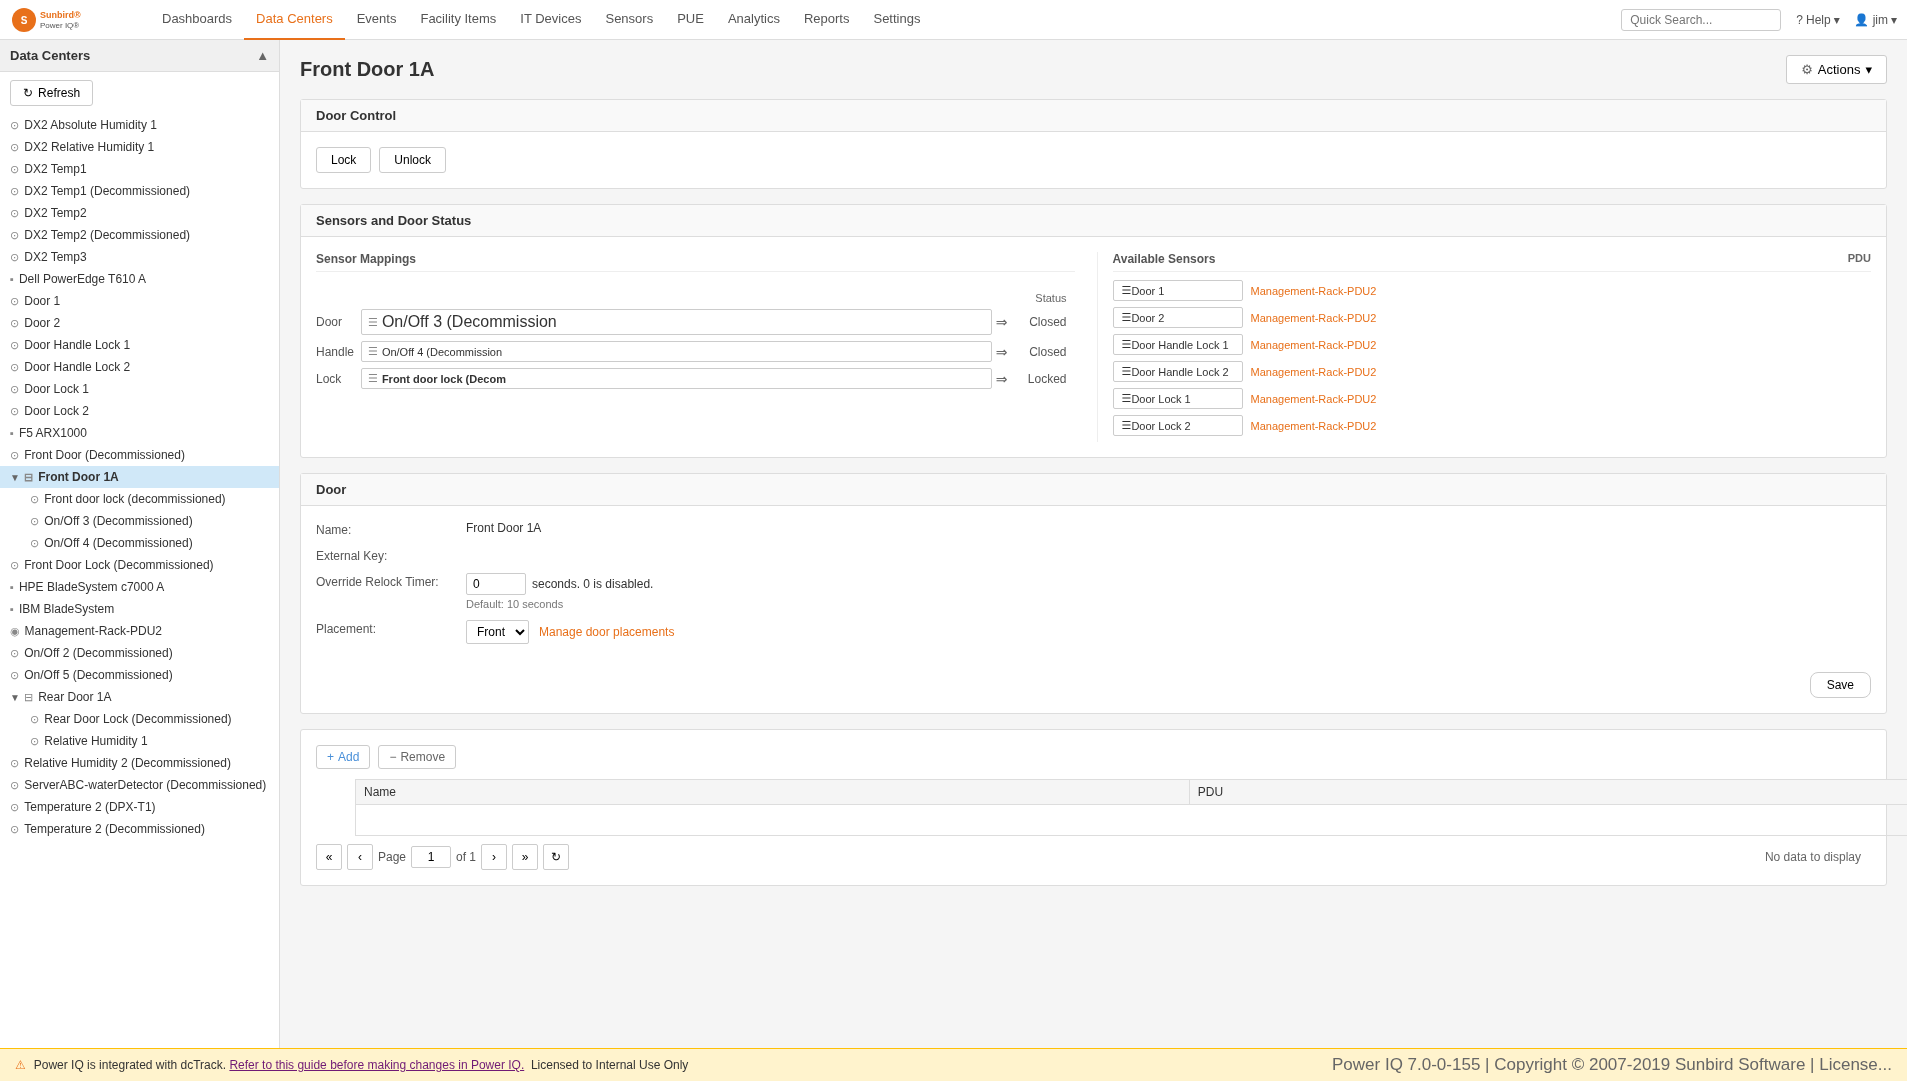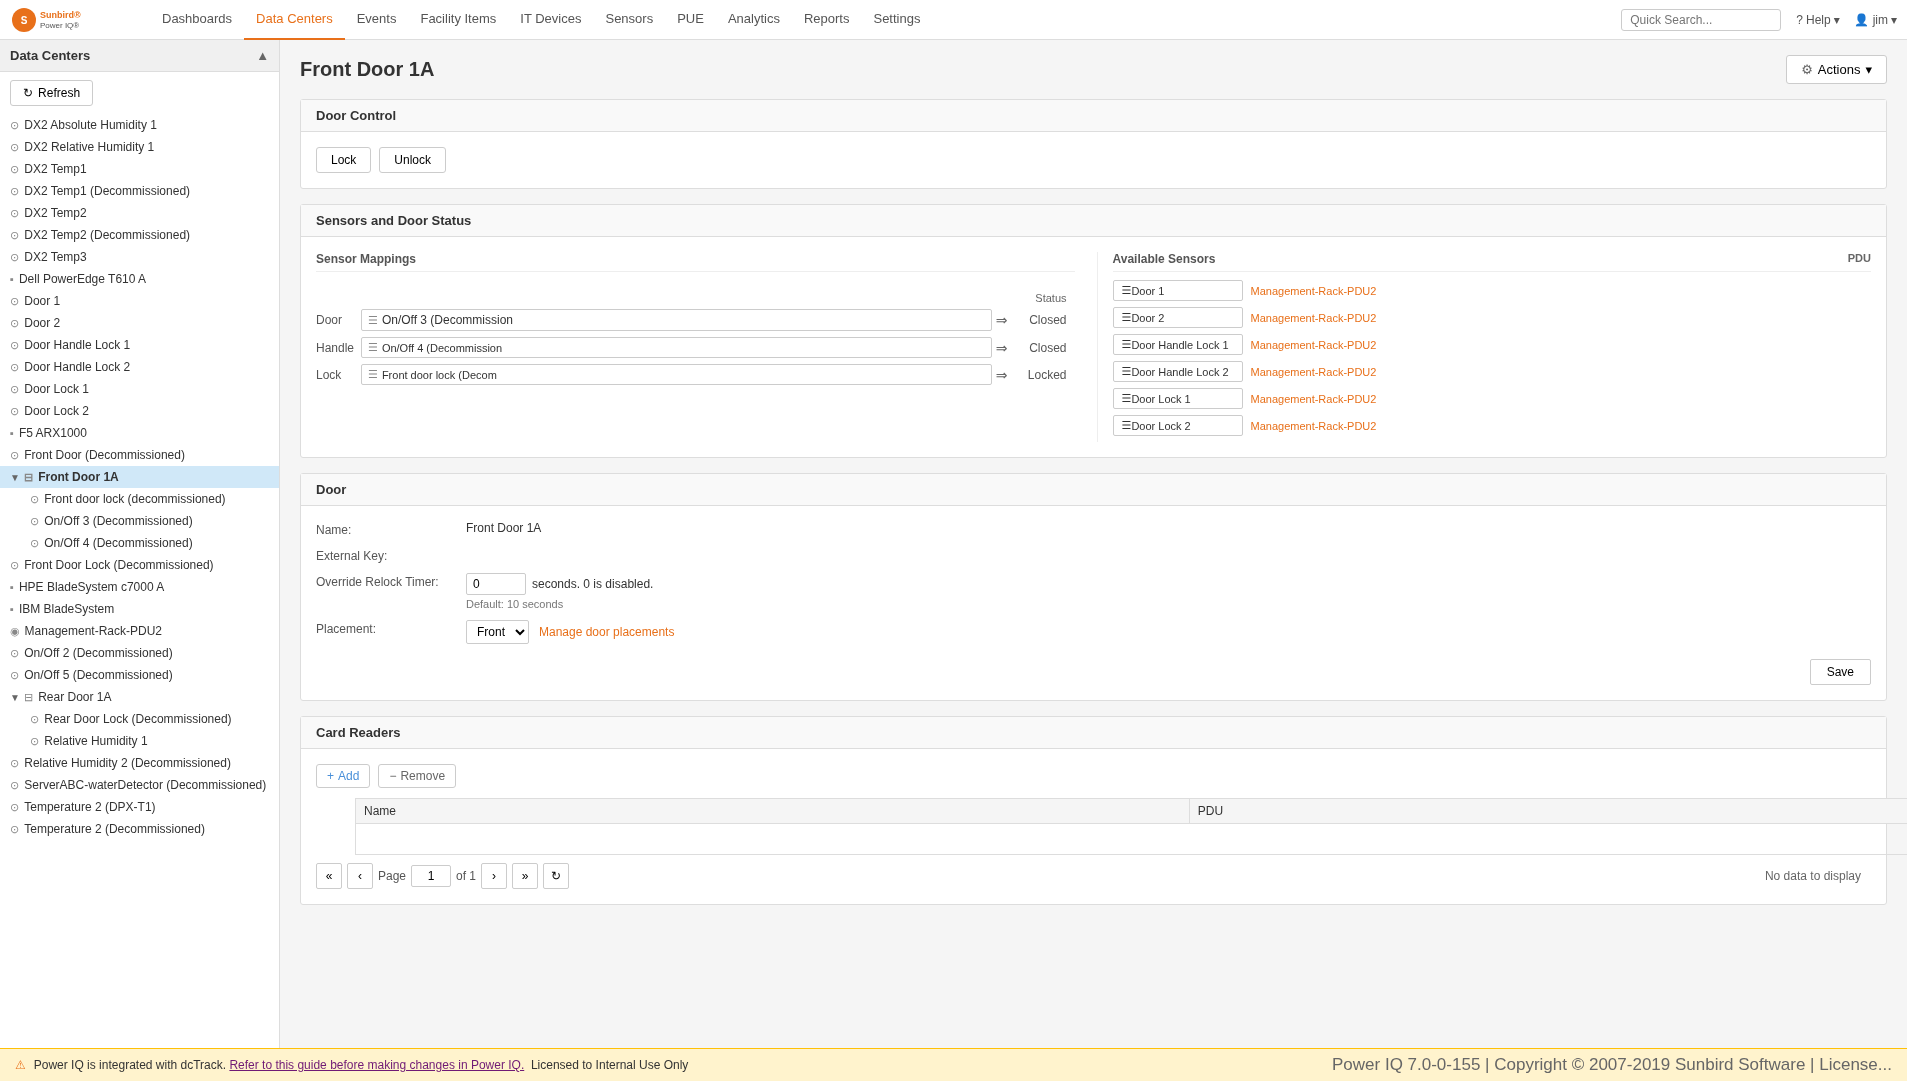--- a/index.html
+++ b/index.html
@@ -108,21 +108,21 @@
     .detail-value { font-size: 12px; color: #333; flex: 1; }
     .detail-note { font-size: 11px; color: #777; margin-top: 3px; }
     .detail-input { border: 1px solid #ccc; padding: 3px 6px; font-size: 12px; width: 60px; border-radius: 2px; }
     .detail-select {
       border: 1px solid #ccc; padding: 3px 6px; font-size: 12px;
       border-radius: 2px; background: #fff; cursor: pointer;
     }
     .manage-link { color: #e8701a; font-size: 12px; text-decoration: none; margin-left: 10px; cursor: pointer; }
     .save-btn {
       background: #fff; border: 1px solid #ccc; padding: 5px 16px;
-      font-size: 12px; cursor: pointer; border-radius: 2px; margin-top: 5px;
+      font-size: 12px; cursor: pointer; border-radius: 8px; margin-top: 18px;
     }
 
     
     .card-reader-toolbar { display: flex; gap: 8px; margin-bottom: 10px; }
     .cr-btn {
       display: flex; align-items: center; gap: 4px; padding: 4px 10px;
       border: 1px solid #ccc; background: #fff; cursor: pointer;
       font-size: 12px; border-radius: 3px;
     }
     .cr-btn.add { color: #4a90d9; }
@@ -400,41 +400,41 @@
             <div class="sub-section-header">Sensor Mappings</div>
 
             <div style="display:flex; justify-content:flex-end; margin-bottom:5px;margin-top:20px;">
               <span style="width:55px; text-align:right; font-size:11px; color:#666; margin-right:8px;">Status</span>
             </div>
 
             <div class="mapping-row">
               <span class="mapping-label">Door</span>
               <div class="mapping-sensor-box">
                 <span class="sensor-icon">☰</span>
-                <span style="font-size:12px;">On/Off 3 (Decommission</span>
+                <span style="font-size:16px;">On/Off 3 (Decommission</span>
               </div>
               <span style="margin:0 4px; color:#666; font-size:14px;">⇒</span>
               <span class="mapping-status">Closed</span>
             </div>
 
             <div class="mapping-row">
               <span class="mapping-label">Handle</span>
               <div class="mapping-sensor-box">
                 <span class="sensor-icon">☰</span>
                 <span style="font-size:11px;">On/Off 4 (Decommission</span>
               </div>
               <span style="margin:0 4px; color:#666; font-size:14px;">⇒</span>
               <span class="mapping-status">Closed</span>
             </div>
 
             <div class="mapping-row">
               <span class="mapping-label">Lock</span>
               <div class="mapping-sensor-box">
                 <span class="sensor-icon">☰</span>
-                <span style="font-size:11px;">Front door lock (Decom</span>
+                <span style="font-size:11px;font-weight:bold;">Front door lock (Decom</span>
               </div>
               <span style="margin:0 4px; color:#666; font-size:14px;">⇒</span>
               <span class="mapping-status">Locked</span>
             </div>
           </div>
 
           <div class="sensor-col-right">
             <div class="sub-section-header">
               <span>Available Sensors</span>
               <span style="float:right; font-size:11px; color:#666;">PDU</span>
@@ -526,21 +526,20 @@
         </div>
 
         <div style="display:flex; justify-content:flex-end; margin-top:5px;">
           <button class="save-btn">Save</button>
         </div>
 
       </div>
     </div>
 
     <div class="section">
-      <div class="section-header">Card Readers</div>
       <div class="section-body">
         <div class="card-reader-toolbar">
           <button class="cr-btn add">
             <span>+</span>
             <span>Add</span>
           </button>
           <button class="cr-btn remove">
             <span>−</span>
             <span>Remove</span>
           </button>

